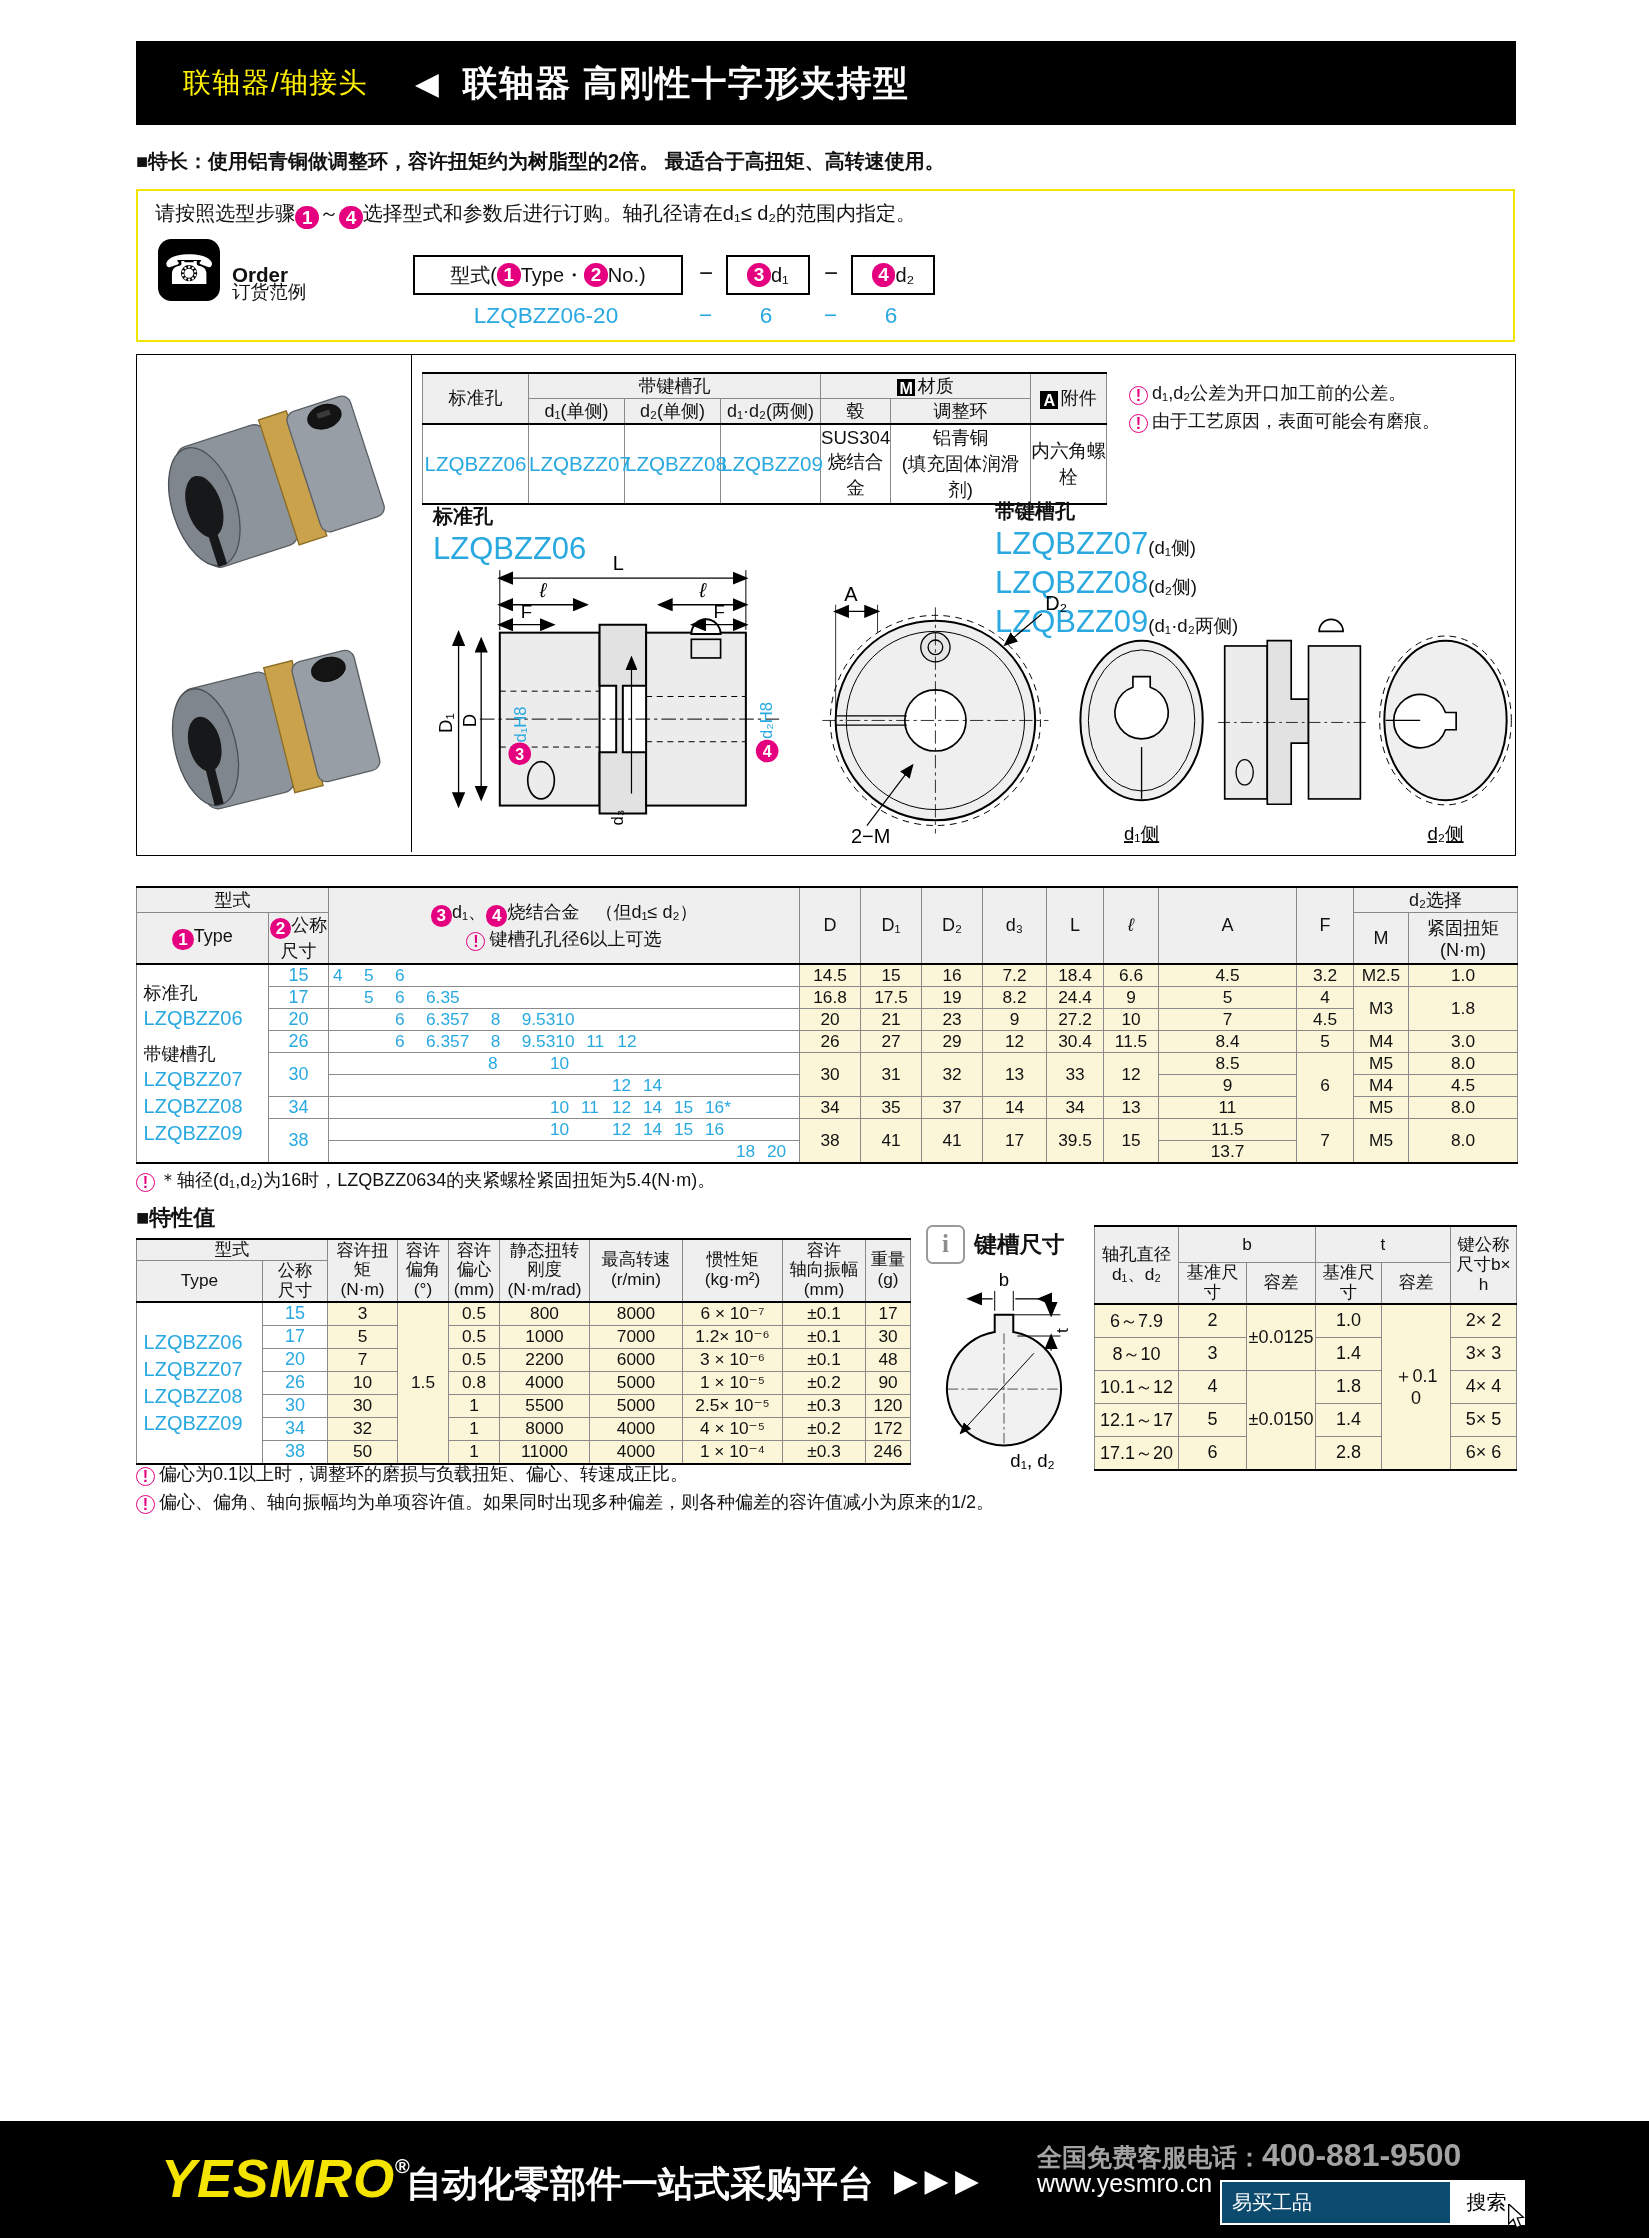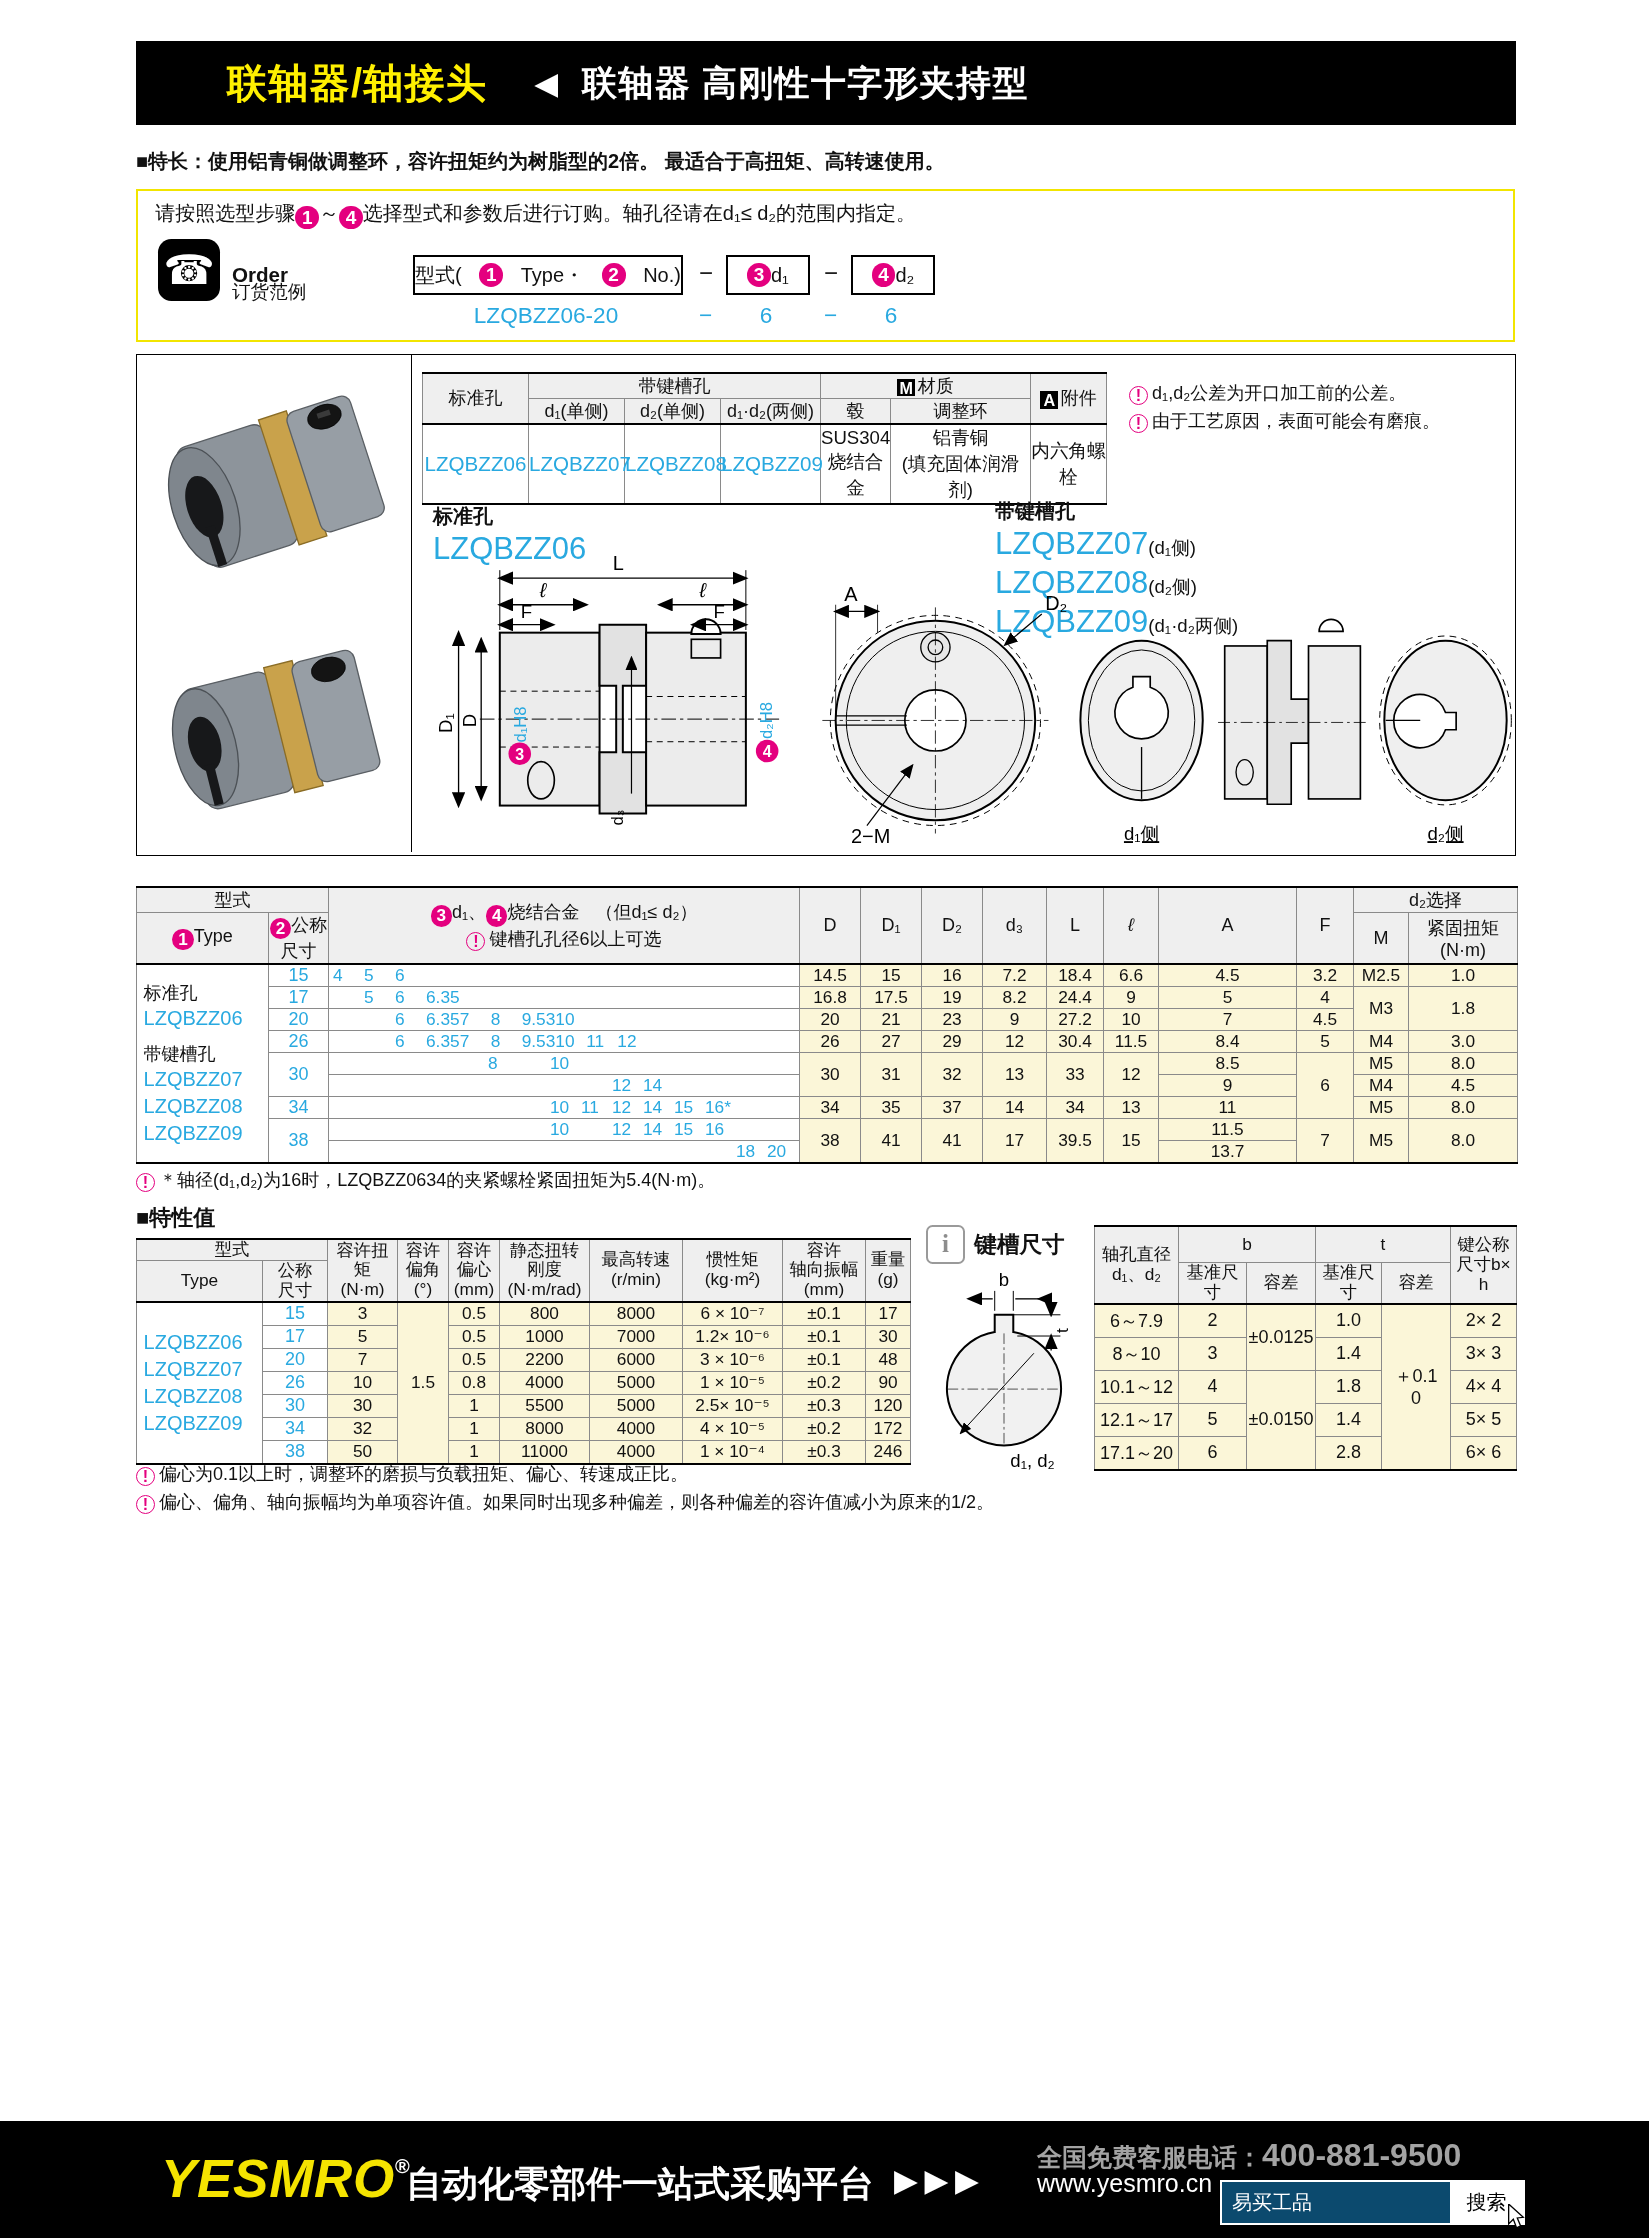--- a/index.html
+++ b/index.html
@@ -3,21 +3,21 @@
 <meta charset="utf-8">
 <style>
   html,body{margin:0;padding:0;background:#fff;}
   #page{position:relative;width:1650px;height:2239px;background:#fff;
         font-family:"Liberation Sans","DejaVu Sans",sans-serif;color:#111;overflow:hidden;}
   .abs{position:absolute;}
   .pre{white-space:pre-line;}
   .cyan{color:#29A9E0;}
   
   #hdrbar{left:136px;top:41px;width:1380px;height:84px;background:#000;display:flex;align-items:center;}
-  #hdr-cat{color:#FFF000;font-size:40px;font-weight:bold;margin-left:91px;letter-spacing:1.3px;}
+  #hdr-cat{color:#FFF000;font-size:28px;font-weight:normal;margin-left:47px;letter-spacing:1.3px;}
   #hdr-arrow{color:#fff;font-size:31px;margin:0 24px 0 47px;}
   #hdr-title{color:#fff;font-size:35px;font-weight:bold;letter-spacing:1.3px;}
   
   #feature{left:136px;top:148px;font-size:20px;font-weight:bold;}
   
   #orderbox{left:136px;top:189px;width:1375px;height:149px;border:2.7px solid #F2E500;}
   #ord-line{position:absolute;left:17.3px;top:9.3px;font-size:20px;}
   .badge{display:inline-block;width:1.25em;height:1.25em;border-radius:50%;background:#E4007F;color:#fff;
          font-weight:bold;text-align:center;line-height:1.27em;font-size:0.95em;vertical-align:-0.18em;}
   .warn{display:inline-block;width:1.05em;height:1.05em;border-radius:50%;border:0.1em solid #E4007F;color:#E4007F;
@@ -104,21 +104,21 @@
   <div id="orderbox" class="abs">
     <div id="ord-line">
       <span>请按照选型步骤</span><span class="badge">1</span><span>～</span><span class="badge">4</span><span>选择型式和参数后进行订购。轴孔径请在d₁≤ d₂的范围内指定。</span>
     </div>
     <div id="ord-icon">
         <span>☎</span>
       </div>
     <div id="ord-icon-label">Order</div>
     <div id="ord-icon-sub">订货范例</div>
 
-    <div class="fmtbox" style="left:275px;width:266px;justify-content:space-between;">
+    <div class="fmtbox" style="left:275px;width:266px;">
       <span>型式(</span>
         <span class="badge">1</span>
         <span>Type・</span>
         <span class="badge">2</span>
         <span>No.)</span>
     </div>
     <div class="fmtdash" style="left:561px;">−</div>
     <div class="fmtbox" style="left:588px;width:80px;">
       <span class="badge">3</span>
         <span>d₁</span>

